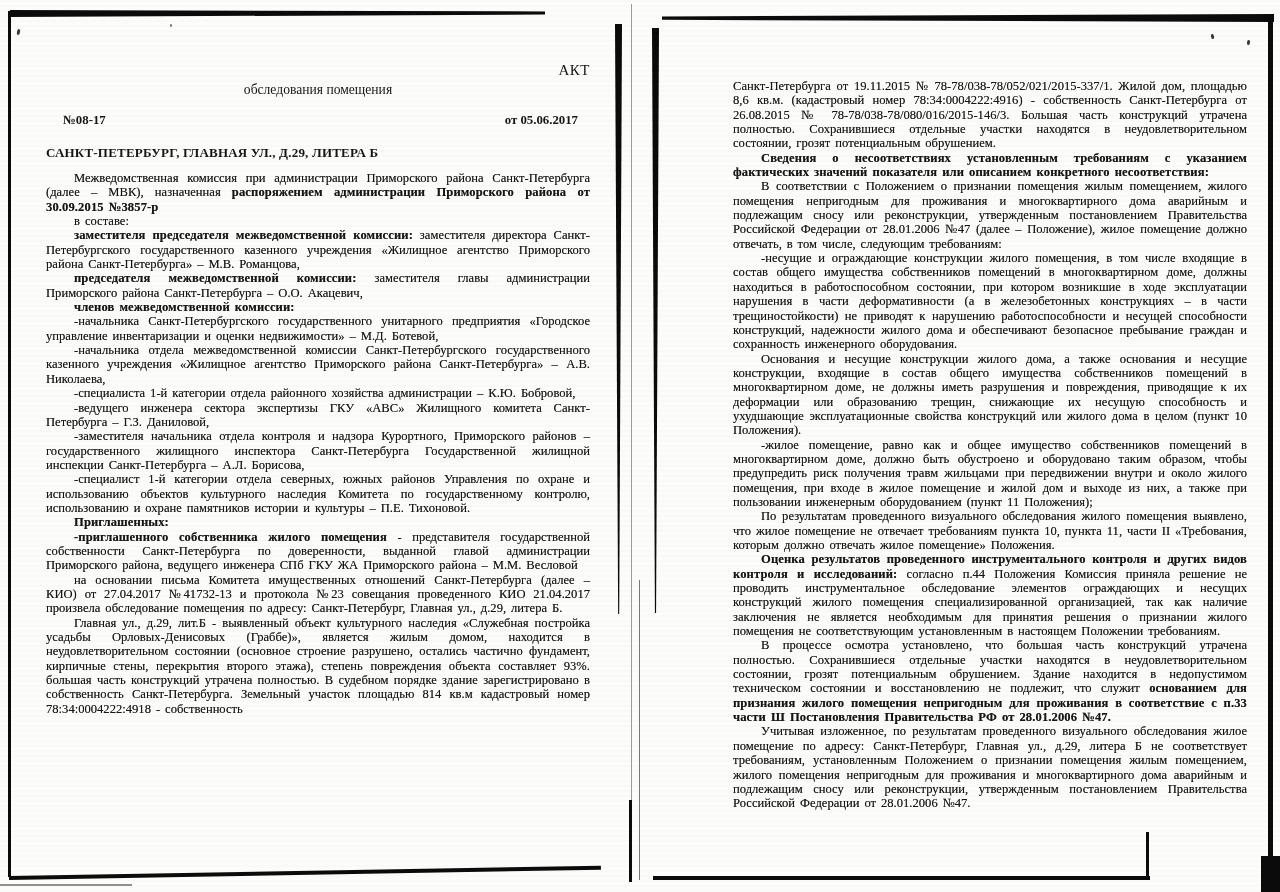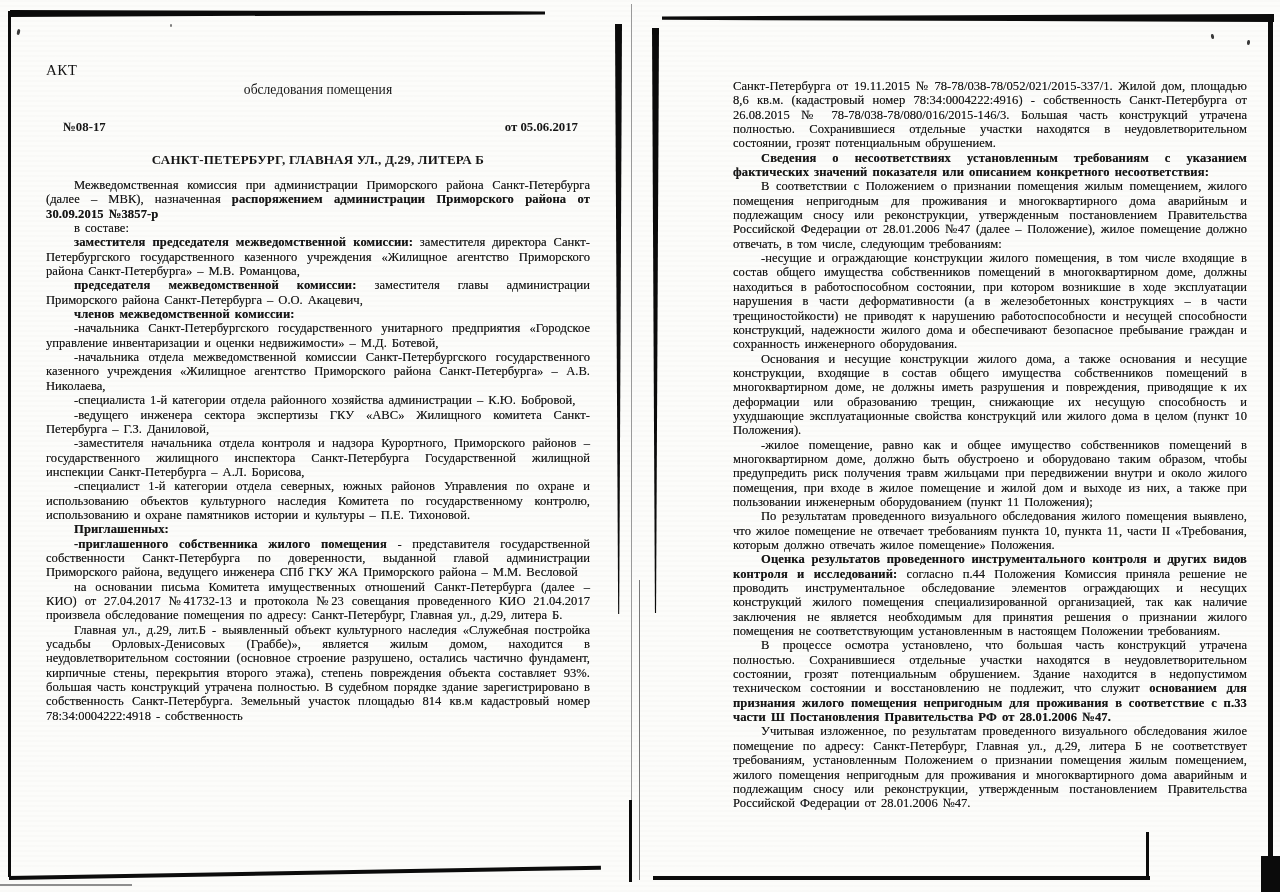--- a/index.html
+++ b/index.html
@@ -9,25 +9,25 @@
     background-image: repeating-linear-gradient(0deg, rgba(0,0,0,0.012) 0 2px, transparent 2px 5px);
     font-family:"Liberation Serif","DejaVu Serif",serif;
     color:#161616;
     position:relative;
     overflow:hidden;
   }
   .page { position:absolute; }
   .page-left  { left:46px;  top:62px; width:544px; }
   .page-right { left:733px; top:63px; width:514px; }
 
-  .doc-title    { text-align:left; font-size:15px;  line-height:17px; letter-spacing:0.5px; }
+  .doc-title    { text-align:right; font-size:15px;  line-height:17px; letter-spacing:0.5px; }
   .doc-subtitle { text-align:center; font-size:13.6px; line-height:16px; margin-top:3px; }
-  .num-row { display:flex; justify-content:space-between; margin-top:22px;
+  .num-row { display:flex; justify-content:space-between; margin-top:15px;
              font-weight:bold; font-size:12.8px; padding:0 12px 0 17px; }
-  .addr-heading { text-align:center; font-weight:bold; font-size:13px;
+  .addr-heading { font-weight:bold; font-size:13px;
                   letter-spacing:0.2px; margin-top:17px; }
 
   .body-text { margin-top:10px; font-size:12.6px; line-height:14.35px;
                text-align:justify; word-spacing:1.8px;
                text-shadow:0 0 0.4px rgba(20,20,20,0.55); }
   .page-right .body-text { margin-top:16px; }
   .para { margin:0; }
   .para.indent { text-indent:28px; }
   .para b { letter-spacing:0.1px; }
 

